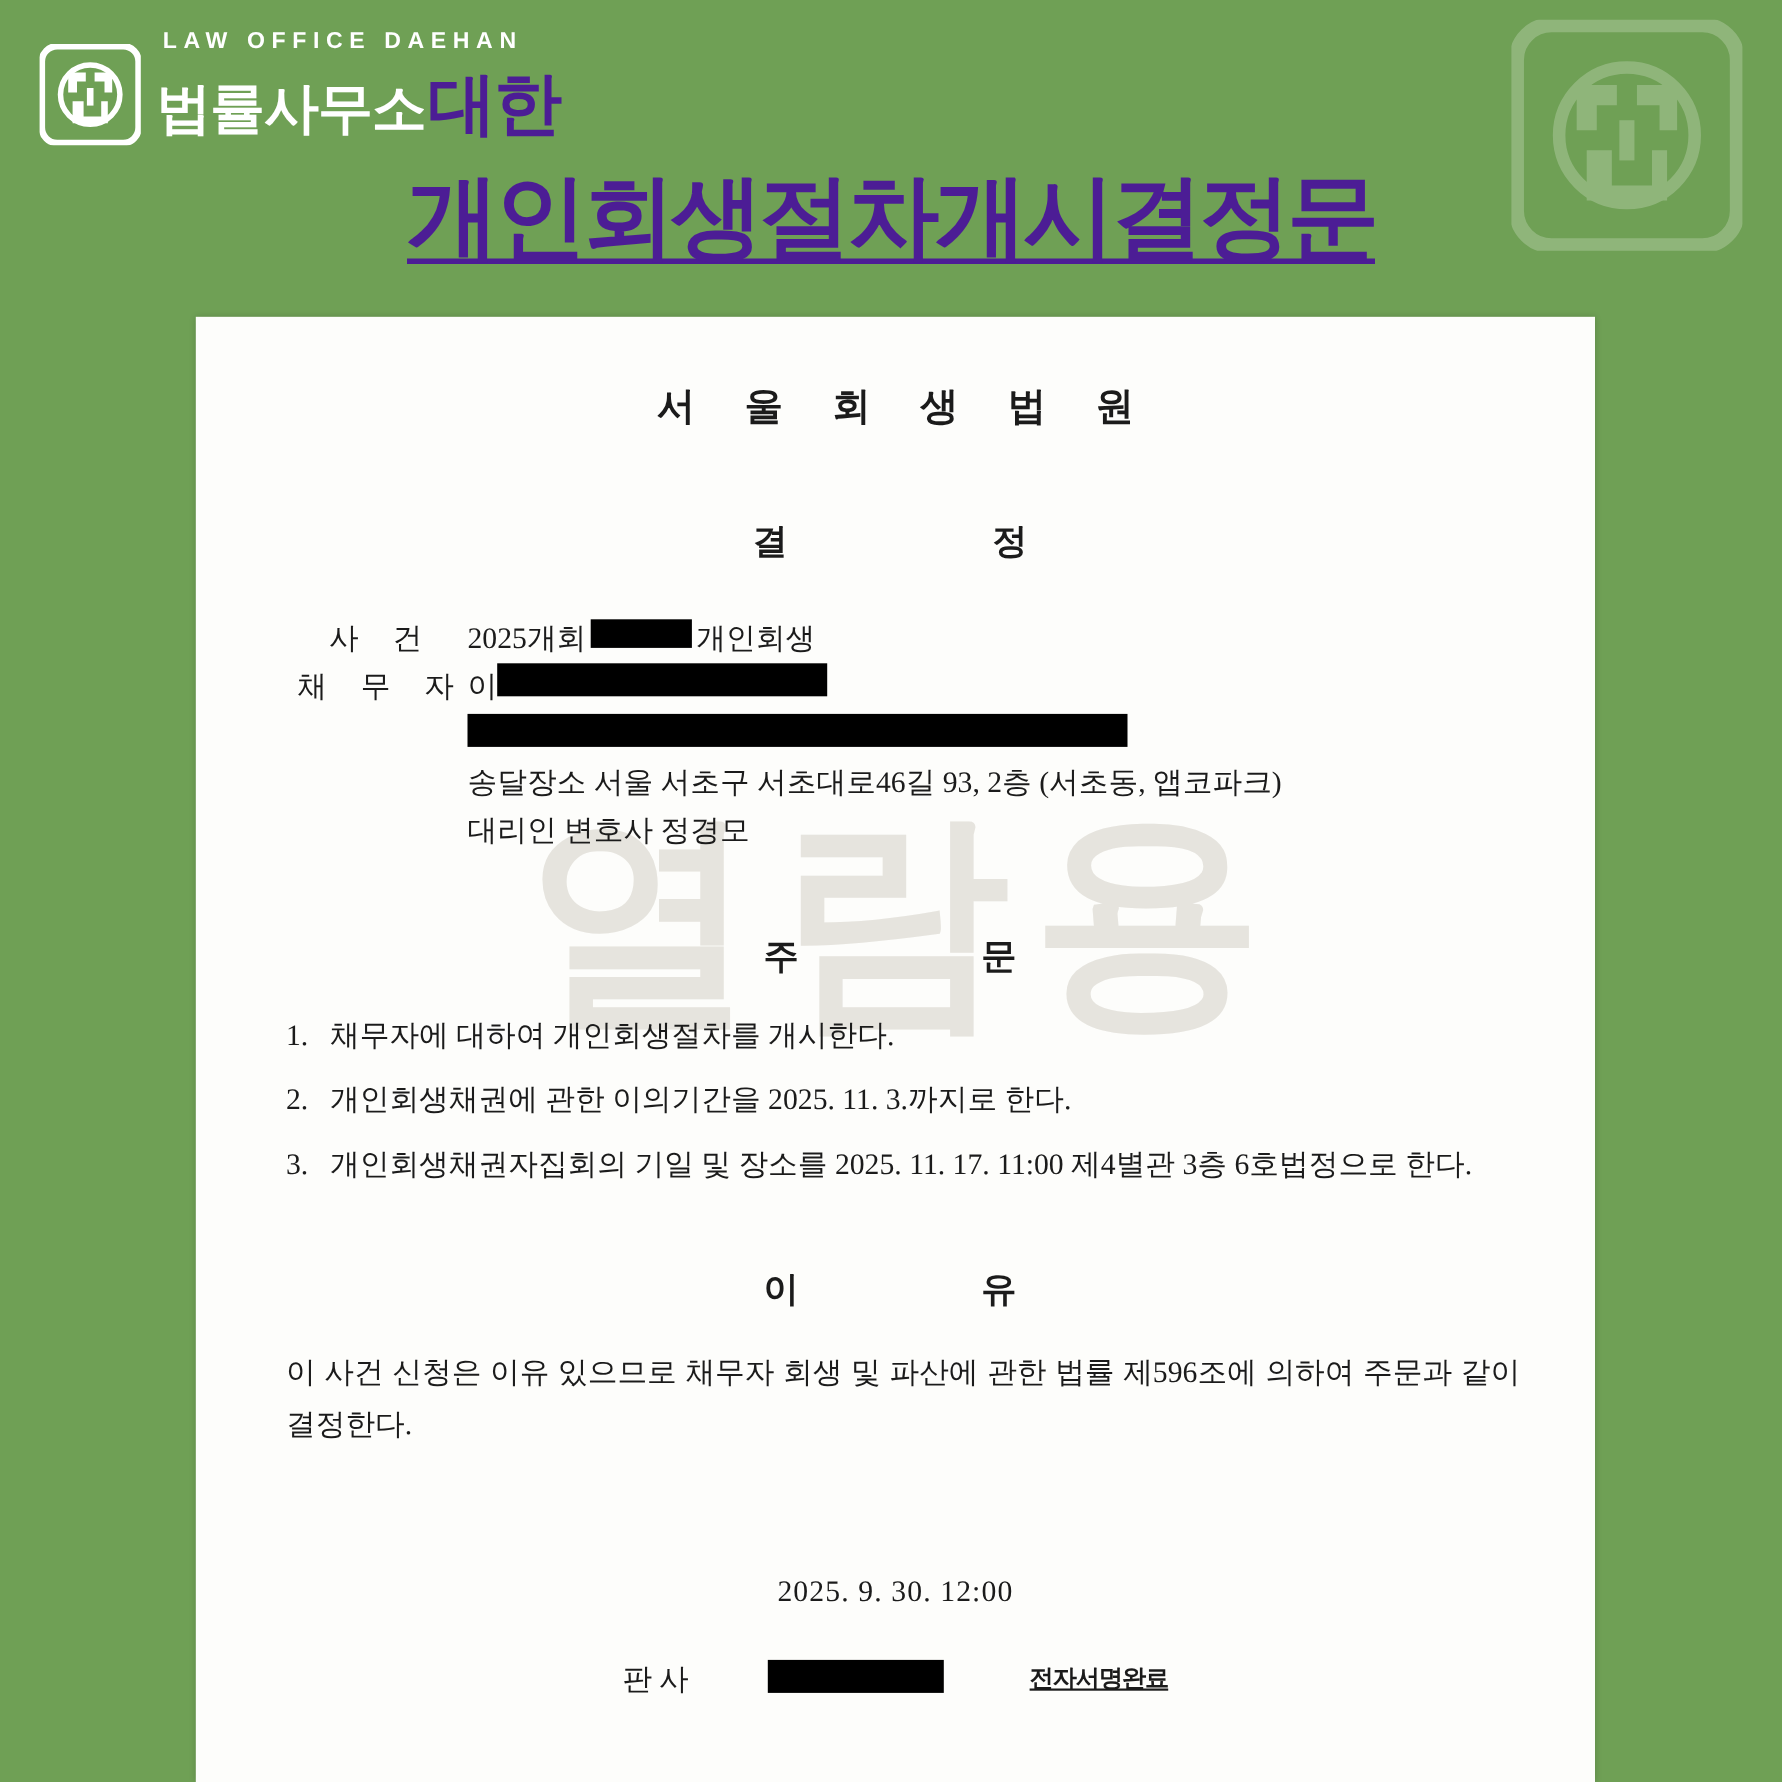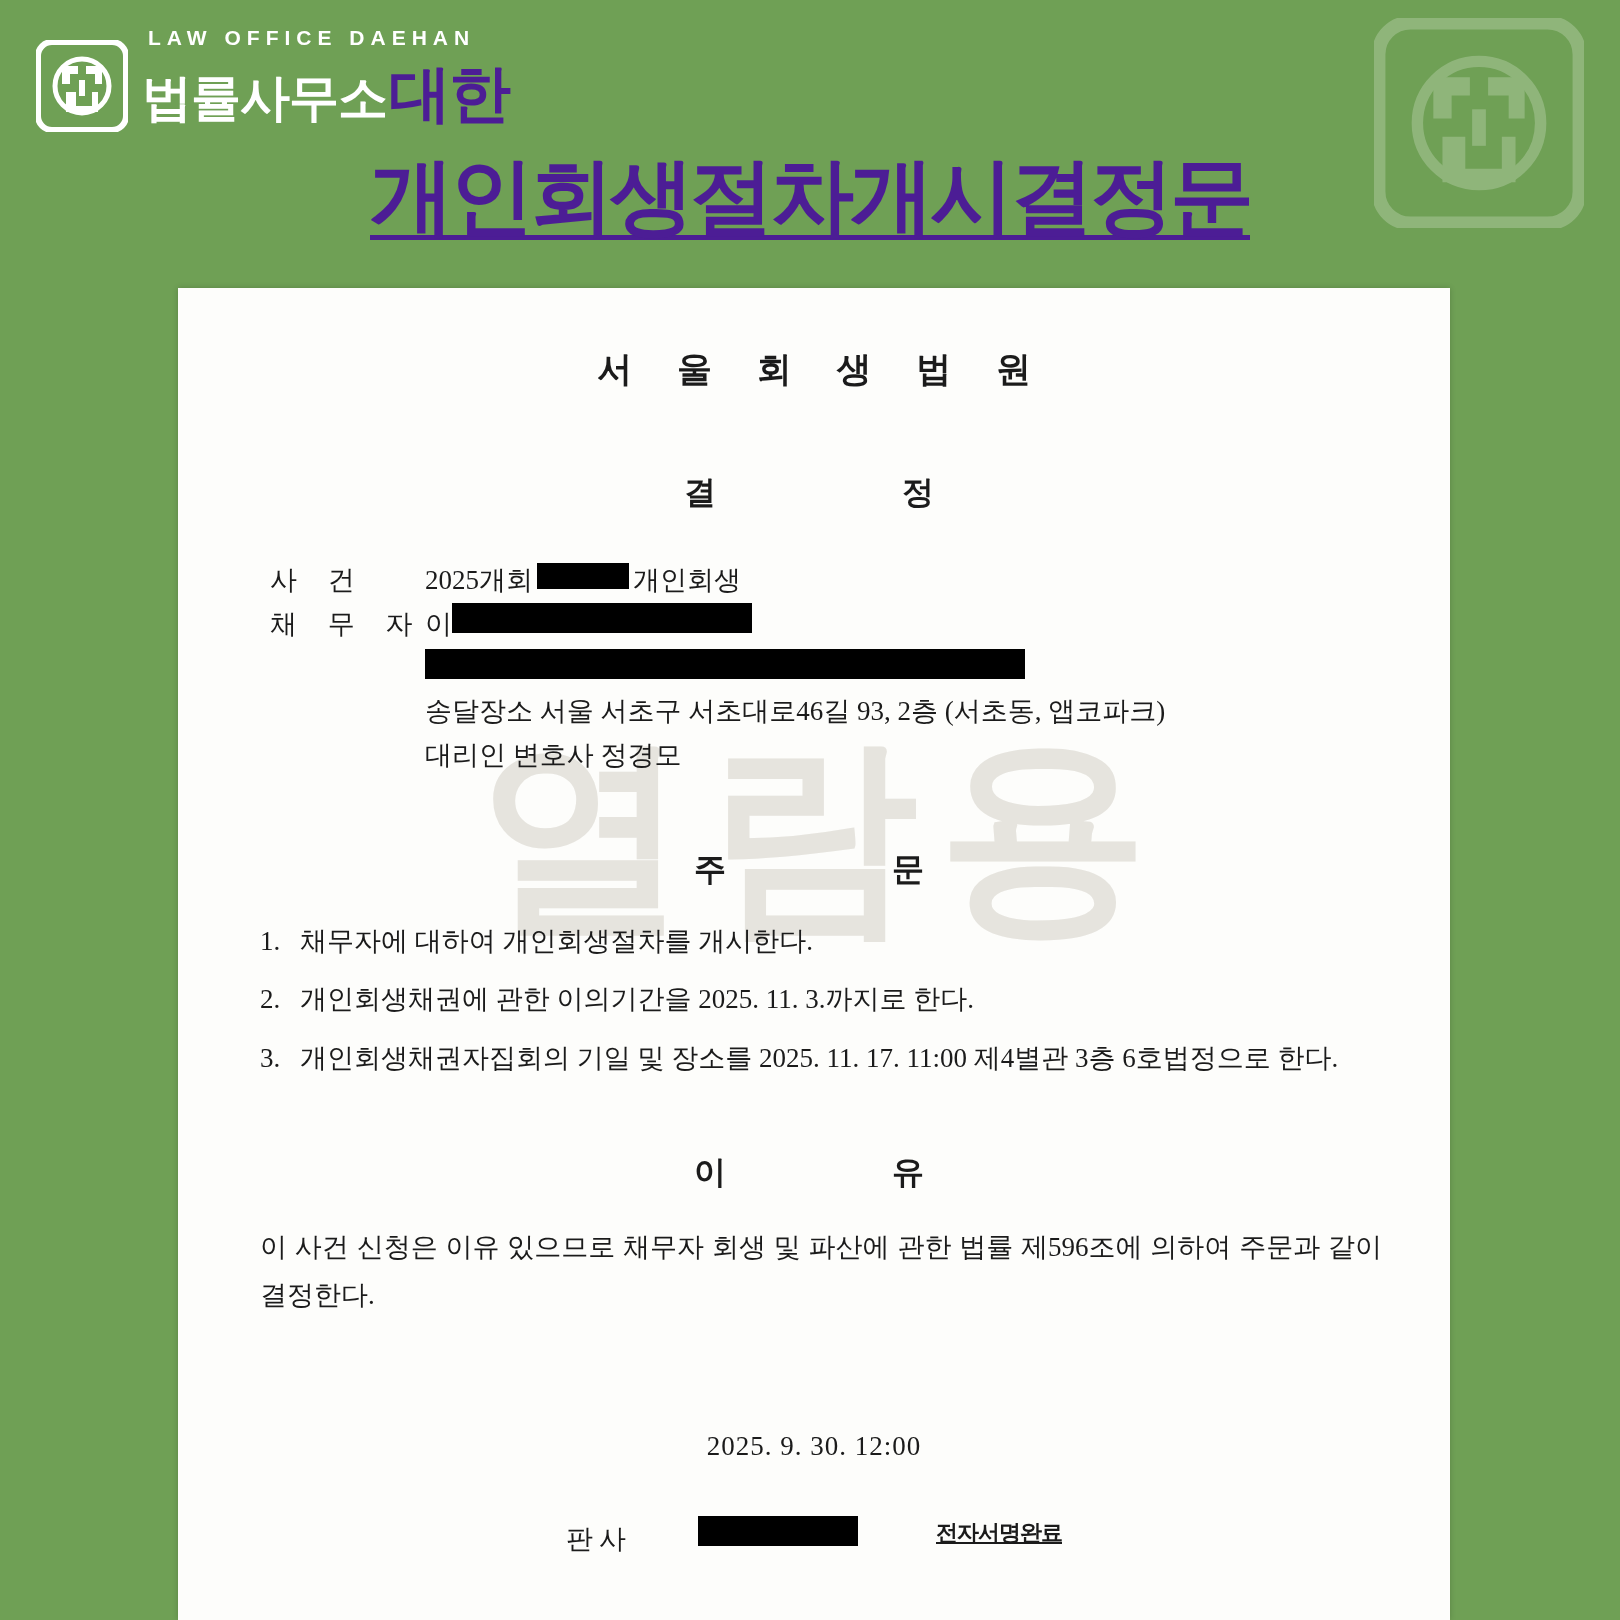--- a/index.html
+++ b/index.html
@@ -158,20 +158,21 @@
     line-height: 1.62;
   }
   .field-row {
     display: flex;
     align-items: baseline;
   }
   .field-label {
     width: 155px;
     letter-spacing: 12px;
     flex: none;
+    text-align: center;
   }
   .field-value {
     display: flex;
     align-items: baseline;
     white-space: pre;
   }
   .redact {
     display: inline-block;
     background: #000000;
     height: 26px;
@@ -236,21 +237,20 @@
 
   .sign-row {
     margin-top: 46px;
     display: flex;
     align-items: center;
     justify-content: center;
     font-size: 27px;
   }
   .sign-label {
     letter-spacing: 6px;
-    margin-top: 13px;
   }
   .sign-redact-wrap {
     margin: 0 78px 0 66px;
   }
   .esign {
     font-family: Liberation Sans, sans-serif;
     font-size: 22px;
     font-weight: 700;
     text-decoration: underline;
     letter-spacing: -1px;

